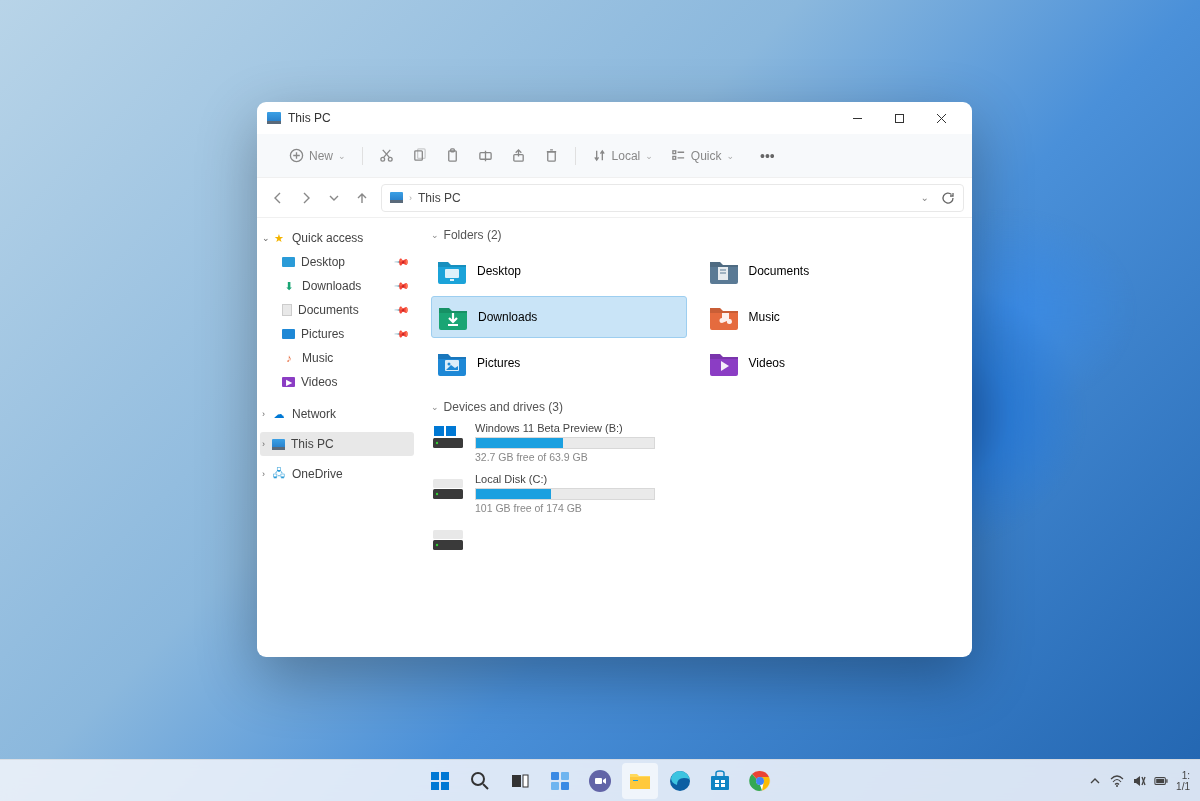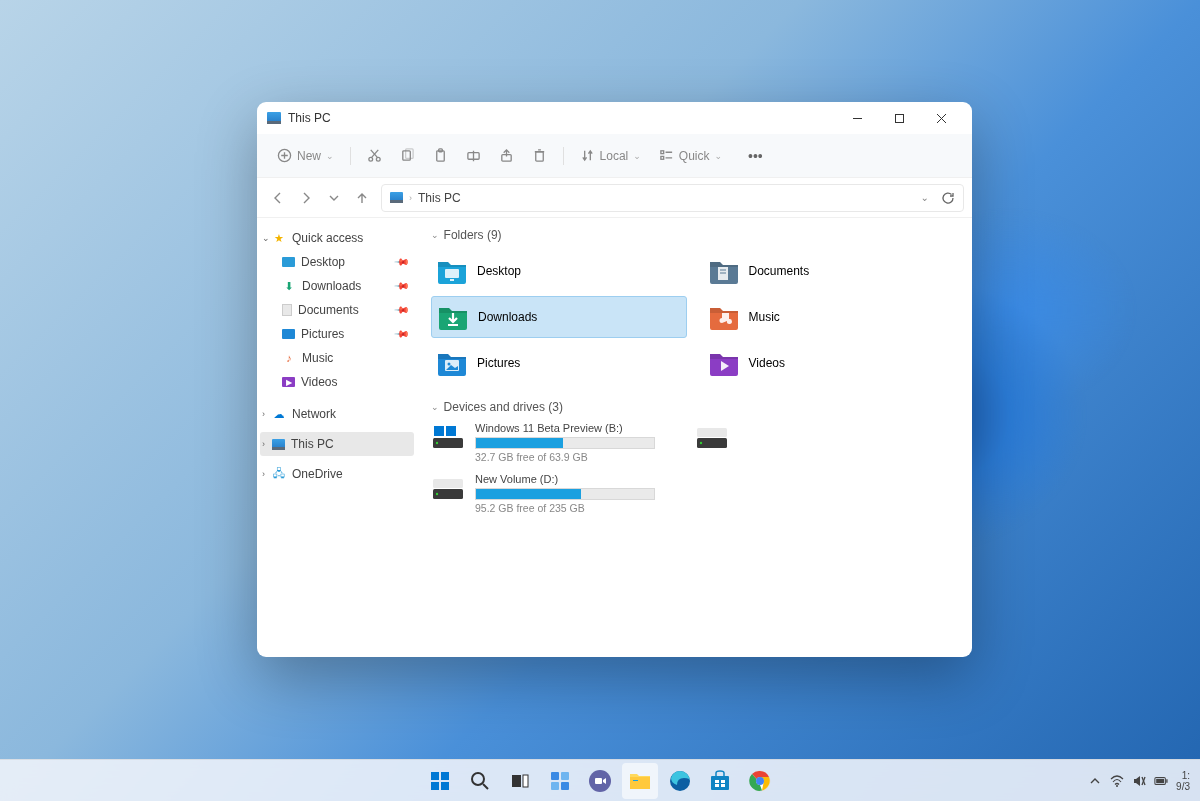--- a/index.html
+++ b/index.html
@@ -5,21 +5,21 @@
 * { box-sizing: border-box; margin: 0; padding: 0; font-family: "Segoe UI", sans-serif; }
 body { width: 1200px; height: 801px; background: linear-gradient(135deg, #b8d4e8 0%, #8bb8dd 40%, #4a90d9 60%, #2265b0 100%); position: relative; overflow: hidden; }
 .bg-swirl { position: absolute; right: -80px; top: 100px; width: 900px; height: 700px; background: radial-gradient(ellipse 300px 250px at 60% 45%, #1a5cb0 0%, #2b7bd6 30%, transparent 55%), radial-gradient(ellipse 250px 200px at 70% 30%, #3a8ae4 0%, transparent 50%), radial-gradient(ellipse 200px 280px at 50% 60%, #1558a8 0%, #3080d8 30%, transparent 50%), radial-gradient(ellipse 180px 150px at 40% 35%, #1558a8 0%, transparent 50%); filter: blur(2px); }
 .window { position: absolute; left: 257px; top: 102px; width: 715px; height: 555px; background: #fff; border-radius: 9px; box-shadow: 0 20px 60px rgba(0,0,0,.3); display: flex; flex-direction: column; overflow: hidden; }
 .titlebar { height: 32px; display: flex; align-items: center; padding: 0 10px; font-size: 12px; color: #333; }
 .titlebar-icon { width: 14px; height: 12px; background: linear-gradient(#3ba0e5, #2478c4); margin-right: 7px; border-radius: 1px; position: relative; }
 .titlebar-icon::before { content: ""; position: absolute; bottom: 0; left: 0; right: 0; height: 3px; background: #5a6a7a; }
 .title-actions { margin-left: auto; display: flex; }
 .title-btn { width: 42px; height: 32px; display: flex; align-items: center; justify-content: center; color: #555; cursor: pointer; font-size: 13px; }
 .title-btn svg { width: 11px; height: 11px; }
-.toolbar { height: 44px; background: #f7f9fb; display: flex; align-items: center; padding: 0 12px; gap: 2px; border-bottom: 1px solid #f0f0f0; }
+.toolbar { height: 44px; background: #f7f9fb; display: flex; align-items: center; padding: 0 24px; gap: 2px; border-bottom: 1px solid #f0f0f0; }
 .tb-btn { height: 30px; padding: 0 8px; display: flex; align-items: center; gap: 5px; border-radius: 4px; font-size: 12px; color: #888; cursor: pointer; }
 .tb-btn svg { width: 15px; height: 15px; stroke: #888; fill: none; stroke-width: 1.4; }
 .tb-sep { width: 1px; height: 18px; background: #e0e0e0; margin: 0 6px; }
 .navbar { height: 40px; display: flex; align-items: center; padding: 0 8px 0 14px; gap: 12px; border-bottom: 1px solid #f0f0f0; }
 .nav-arrows { display: flex; gap: 14px; color: #888; }
 .nav-ico { width: 14px; height: 14px; cursor: pointer; }
 .addressbar { flex: 1; height: 28px; border: 1px solid #e8e8e8; border-radius: 4px; display: flex; align-items: center; padding: 0 8px; gap: 6px; font-size: 12px; color: #444; }
 .addressbar .chev { margin-left: auto; color: #888; }
 .refresh-btn { margin-left: 6px; color: #666; cursor: pointer; }
 .searchbar { width: 220px; height: 28px; border: 1px solid #e8e8e8; border-radius: 4px; display: flex; align-items: center; padding: 0 10px; gap: 8px; font-size: 12px; color: #999; }
@@ -31,21 +31,21 @@
 .sb-chevron { position: absolute; left: 6px; font-size: 9px; color: #666; }
 .sb-pin { margin-left: auto; color: #bbb; font-size: 10px; transform: rotate(45deg); }
 .sb-ico { width: 14px; height: 14px; display: flex; align-items: center; justify-content: center; font-size: 11px; }
 .content { flex: 1; padding: 8px 14px; overflow-y: auto; font-size: 12px; }
 .section-header { display: flex; align-items: center; gap: 5px; color: #555; font-size: 12px; margin: 2px 0 8px; cursor: pointer; }
 .section-header .chev { font-size: 9px; color: #888; }
 .folder-grid { display: grid; grid-template-columns: 1fr 1fr; gap: 4px 16px; margin-bottom: 16px; }
 .folder-item { display: flex; align-items: center; height: 42px; padding: 0 6px; gap: 10px; border-radius: 3px; cursor: pointer; }
 .folder-item.selected { background: #c9e4f7; border: 1px solid #9dcef0; }
 .folder-icon { width: 30px; height: 26px; border-radius: 2px; position: relative; }
-.drive-grid { display: grid; grid-template-columns: 1fr 1fr; gap: 10px 0; }
+.drive-grid { display: grid; grid-template-columns: 1fr; gap: 10px 0; }
 .drive-item { display: flex; gap: 10px; cursor: pointer; }
 .drive-icon { width: 34px; height: 26px; margin-top: 2px; }
 .drive-info { flex: 1; font-size: 11px; color: #444; }
 .drive-bar { width: 100%; max-width: 180px; height: 12px; background: #eaeaea; border: 1px solid #d8d8d8; margin: 3px 0 2px; position: relative; }
 .drive-bar-fill { height: 100%; background: #1ba0e0; }
 .drive-free { color: #888; font-size: 10.5px; }
 .statusbar { height: 26px; border-top: 1px solid #eee; display: flex; align-items: center; padding: 0 12px; font-size: 11px; color: #555; gap: 16px; }
 .status-right { margin-left: auto; display: flex; gap: 6px; color: #888; }
 .taskbar { position: absolute; bottom: 0; left: 0; right: 0; height: 42px; background: rgba(240,244,250,.88); backdrop-filter: blur(8px); display: flex; align-items: center; justify-content: center; gap: 4px; border-top: 1px solid rgba(200,200,200,.4); }
 .tb-icon { width: 36px; height: 36px; display: flex; align-items: center; justify-content: center; border-radius: 4px; cursor: pointer; }
@@ -238,21 +238,21 @@
       <div class="sb-item top" style="padding-left:12px">
           <span class="sb-chevron" style="left:2px">›</span>
           <span class="sb-ico" style="color:#2a9bd8">🖧</span>
           <span>OneDrive</span>
         </div>
     </div>
 
     <div class="content">
       <div class="section-header">
           <span class="chev">⌄</span>
-          <span>Folders (9)</span>
+          <span>Folders (2)</span>
         </div>
       <div class="folder-grid" id="folders">
           <div class="folder-item">
             <div class="folder-icon"><svg width="30" height="26" viewBox="0 0 30 26">
                 <path d="M1 4 h10 l3 3 h15 v17 a2 2 0 0 1 -2 2 h-24 a2 2 0 0 1 -2 -2 z" fill="#1ba3d9"></path>
                 <path d="M1 4 h10 l3 3 h15 v2 h-28 z" fill="#000" opacity=".12"></path>
                 <rect x="8" y="11" width="14" height="9" rx="1" fill="#fff" opacity=".85"></rect>
                 <rect x="13" y="21" width="4" height="2" fill="#fff" opacity=".85"></rect>
               </svg></div>
             <span>Desktop</span>
@@ -326,34 +326,34 @@
               </div>
               <div class="drive-free">32.7 GB free of 63.9 GB</div>
             </div>
           </div>
           <div class="drive-item">
             <div class="drive-icon"><svg width="34" height="26" viewBox="0 0 34 26">
                 <rect x="2" y="14" width="30" height="10" rx="1.5" fill="#3a3a3a"></rect>
                 <circle cx="6" cy="19" r="1.2" fill="#3c3"></circle>
                 <rect x="2" y="4" width="30" height="9" rx="1.5" fill="#e8e8e8" style="display:block"></rect>
               </svg></div>
+            <div class="drive-info">
+              <div>Local Disk (C:)</div>
+              <div class="drive-bar">
+                <div class="drive-bar-fill" style="width:42%"></div>
+              </div>
+              <div class="drive-free">101 GB free of 174 GB</div>
+            </div>
           </div>
           <div class="drive-item">
             <div class="drive-icon"><svg width="34" height="26" viewBox="0 0 34 26">
                 <rect x="2" y="14" width="30" height="10" rx="1.5" fill="#3a3a3a"></rect>
                 <circle cx="6" cy="19" r="1.2" fill="#3c3"></circle>
                 <rect x="2" y="4" width="30" height="9" rx="1.5" fill="#e8e8e8" style="display:block"></rect>
               </svg></div>
-            <div class="drive-info">
-              <div>New Volume (D:)</div>
-              <div class="drive-bar">
-                <div class="drive-bar-fill" style="width:59%"></div>
-              </div>
-              <div class="drive-free">95.2 GB free of 235 GB</div>
-            </div>
           </div>
         </div>
     </div>
   </div>
 
 </div>
 
 <div class="taskbar">
   <div class="tb-icon">
       <svg width="20" height="20" viewBox="0 0 20 20">
@@ -439,16 +439,16 @@
         <line x1="10" y1="3" x2="13" y2="11" stroke="#444" stroke-width="1.3"></line>
         <line x1="13" y1="3" x2="10" y2="11" stroke="#444" stroke-width="1.3"></line>
       </svg>
     <svg viewBox="0 0 16 10">
         <rect x="1" y="1" width="12" height="8" rx="1.5" fill="none" stroke="#444" stroke-width="1.2"></rect>
         <rect x="14" y="3" width="1.5" height="4" fill="#444"></rect>
         <rect x="2.5" y="2.5" width="9" height="5" fill="#444"></rect>
       </svg>
     <div style="text-align:right;line-height:1.1">
       <div>1:</div>
-      <div>9/3</div>
+      <div>1/1</div>
     </div>
   </div>
 </div>
 
 </body></html>

